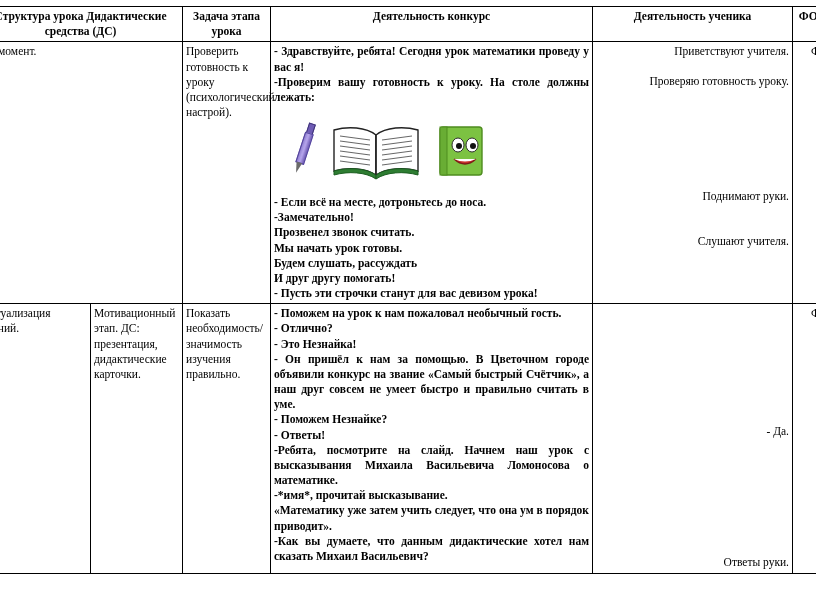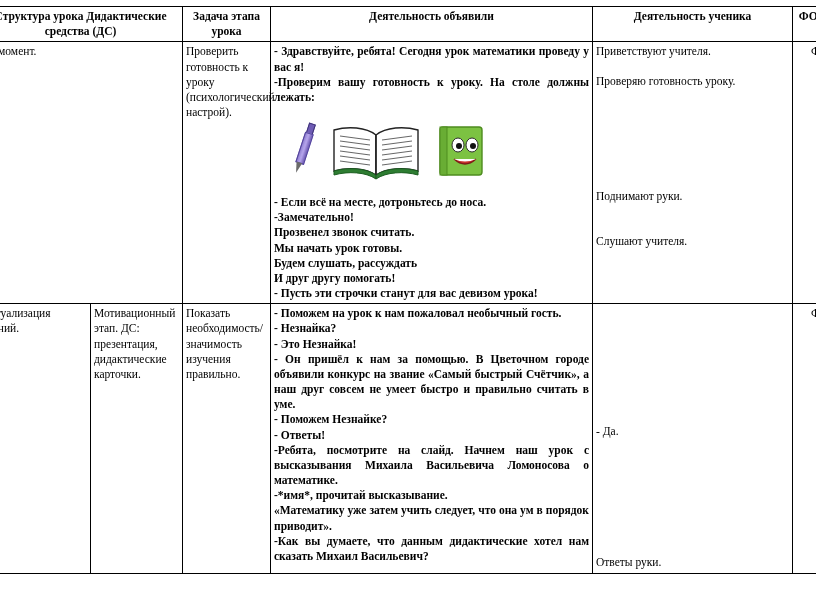--- a/index.html
+++ b/index.html
@@ -50,20 +50,21 @@
   col.c4 { width: 322px; }
   col.c5 { width: 200px; }
   col.c6 { width: 46px; }
 
   .center-mid {
     text-align: center;
     vertical-align: middle;
   }
   .cell-p {
     margin: 0 0 0 0;
+    text-align: right;
   }
   .just {
     text-align: justify;
     text-justify: inter-word;
     font-weight: bold;
   }
   .spacer-md { height: 14px; }
   .spacer-lg { height: 30px; }
 
   
@@ -140,21 +141,21 @@
         <col class="c2">
         <col class="c3">
         <col class="c4">
         <col class="c5">
         <col class="c6">
     </colgroup>
     <thead>
       <tr>
         <th colspan="2">Структура урока Дидактические средства (ДС)</th>
         <th>Задача этапа урока</th>
-        <th>Деятельность объявили</th>
+        <th>Деятельность конкурс</th>
         <th>Деятельность ученика</th>
         <th>ФОУД</th>
 
       </tr>
     </thead>
     <tbody>
 
       <tr>
         <td colspan="2">оргмомент.</td>
         <td>Проверить готовность к уроку (психологический настрой).</td>
@@ -230,21 +231,21 @@
         <td class="center-mid">Ф</td>
 
       </tr>
 
       <tr>
         <td>Актуализация знаний.</td>
         <td>Мотивационный этап. ДС: презентация, дидактические карточки.</td>
         <td>Показать необходимость/значимость изучения правильно.</td>
         <td>
           <p class="cell-p just">- Поможем на урок к нам пожаловал необычный гость.</p>
-          <p class="cell-p just">- Незнайка?</p>
+          <p class="cell-p just">- Отлично?</p>
           <p class="cell-p just">- Это Незнайка!</p>
           <p class="cell-p just">- Он пришёл к нам за помощью. В Цветочном городе объявили конкурс на звание «Самый быстрый Счётчик», а наш друг совсем не умеет быстро и правильно считать в уме.</p>
           <p class="cell-p just">- Поможем Незнайке?</p>
           <p class="cell-p just">- Ответы!</p>
           <p class="cell-p just">-Ребята, посмотрите на слайд. Начнем наш урок с высказывания Михаила Васильевича Ломоносова о математике.</p>
           <p class="cell-p just">-*имя*, прочитай высказывание.</p>
           <p class="cell-p just">«Математику уже затем учить следует, что она ум в порядок приводит».</p>
           <p class="cell-p just">-Как вы думаете, что данным дидактические хотел нам сказать Михаил Васильевич?</p>
         </td>
         <td>

